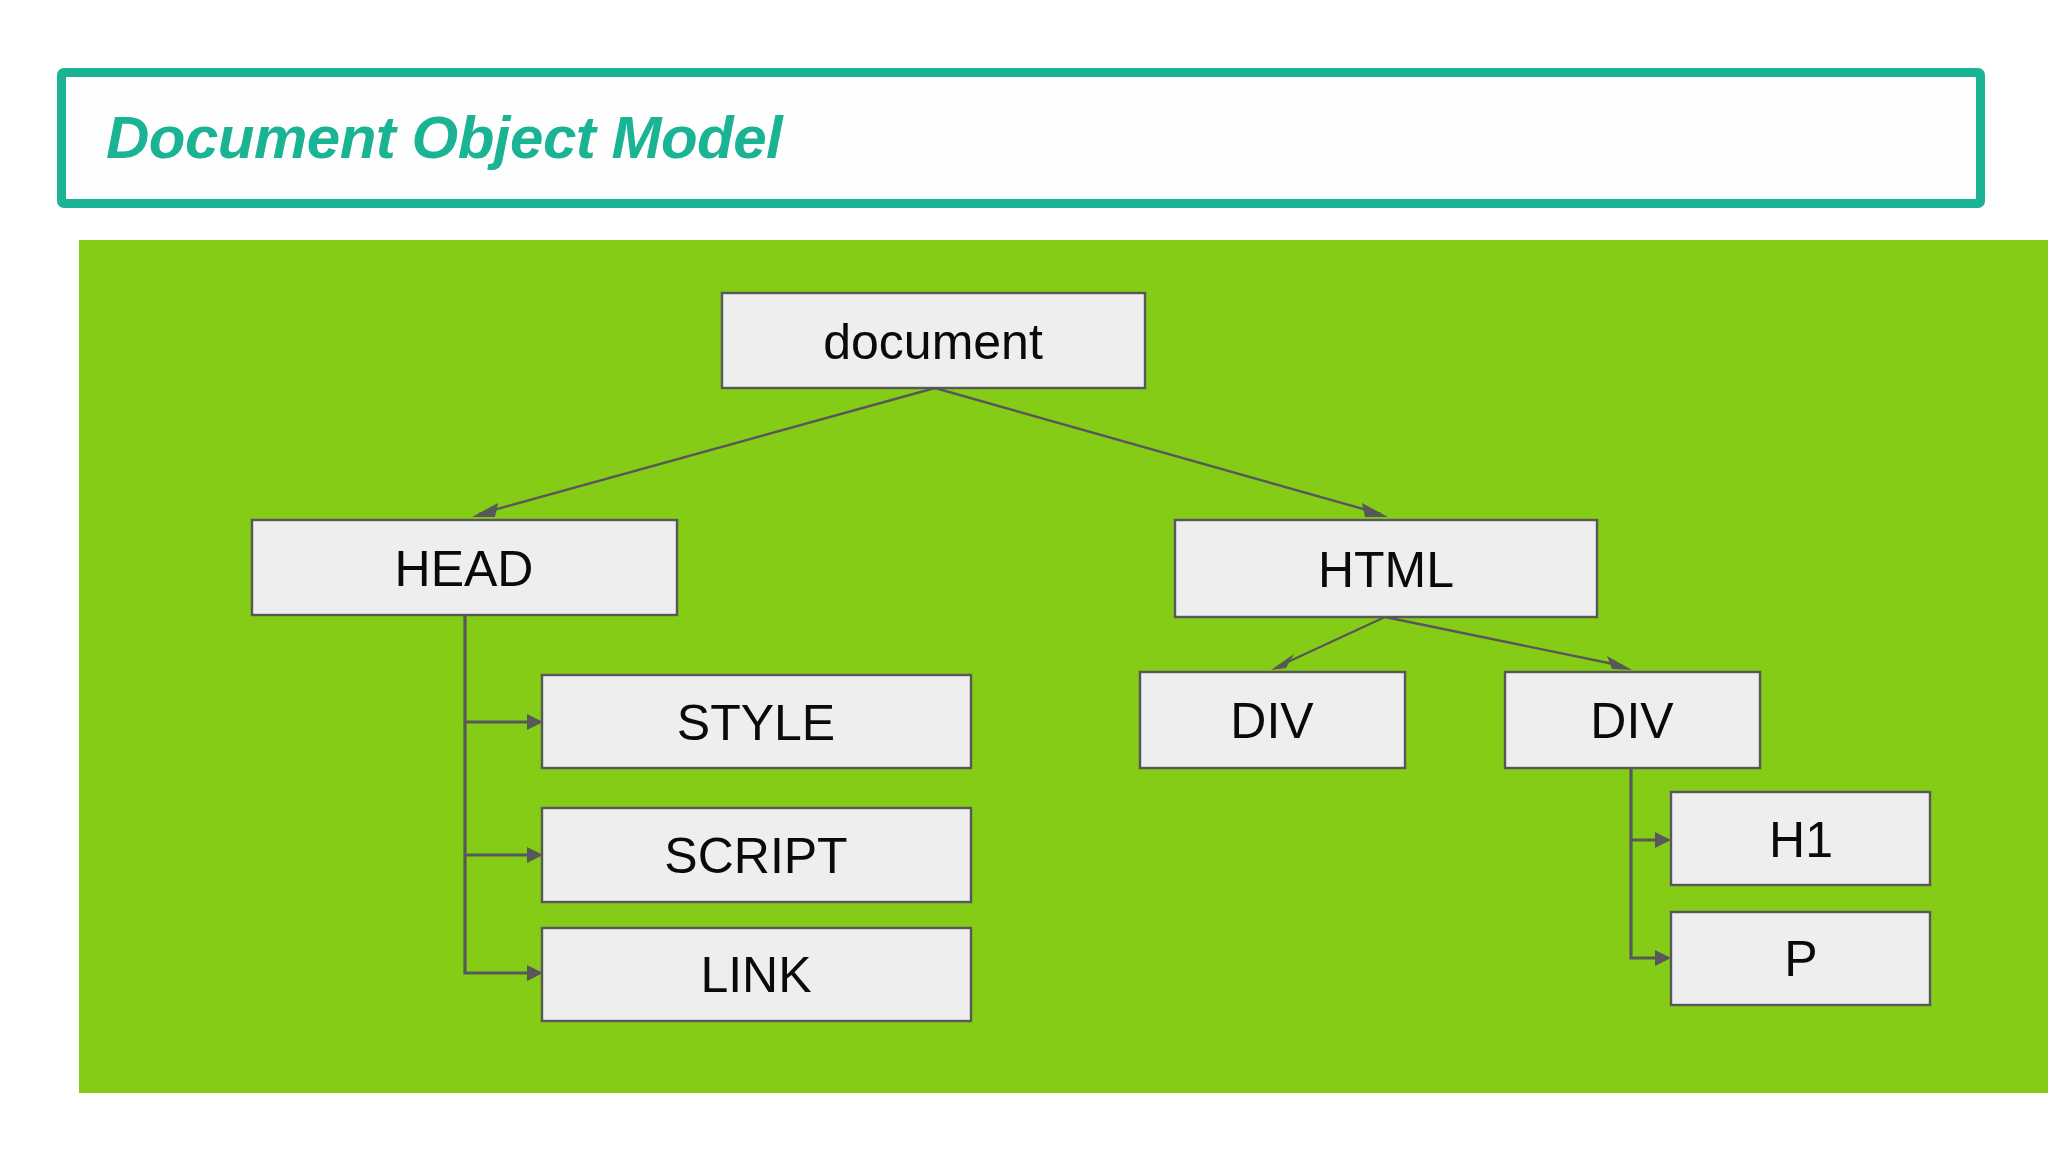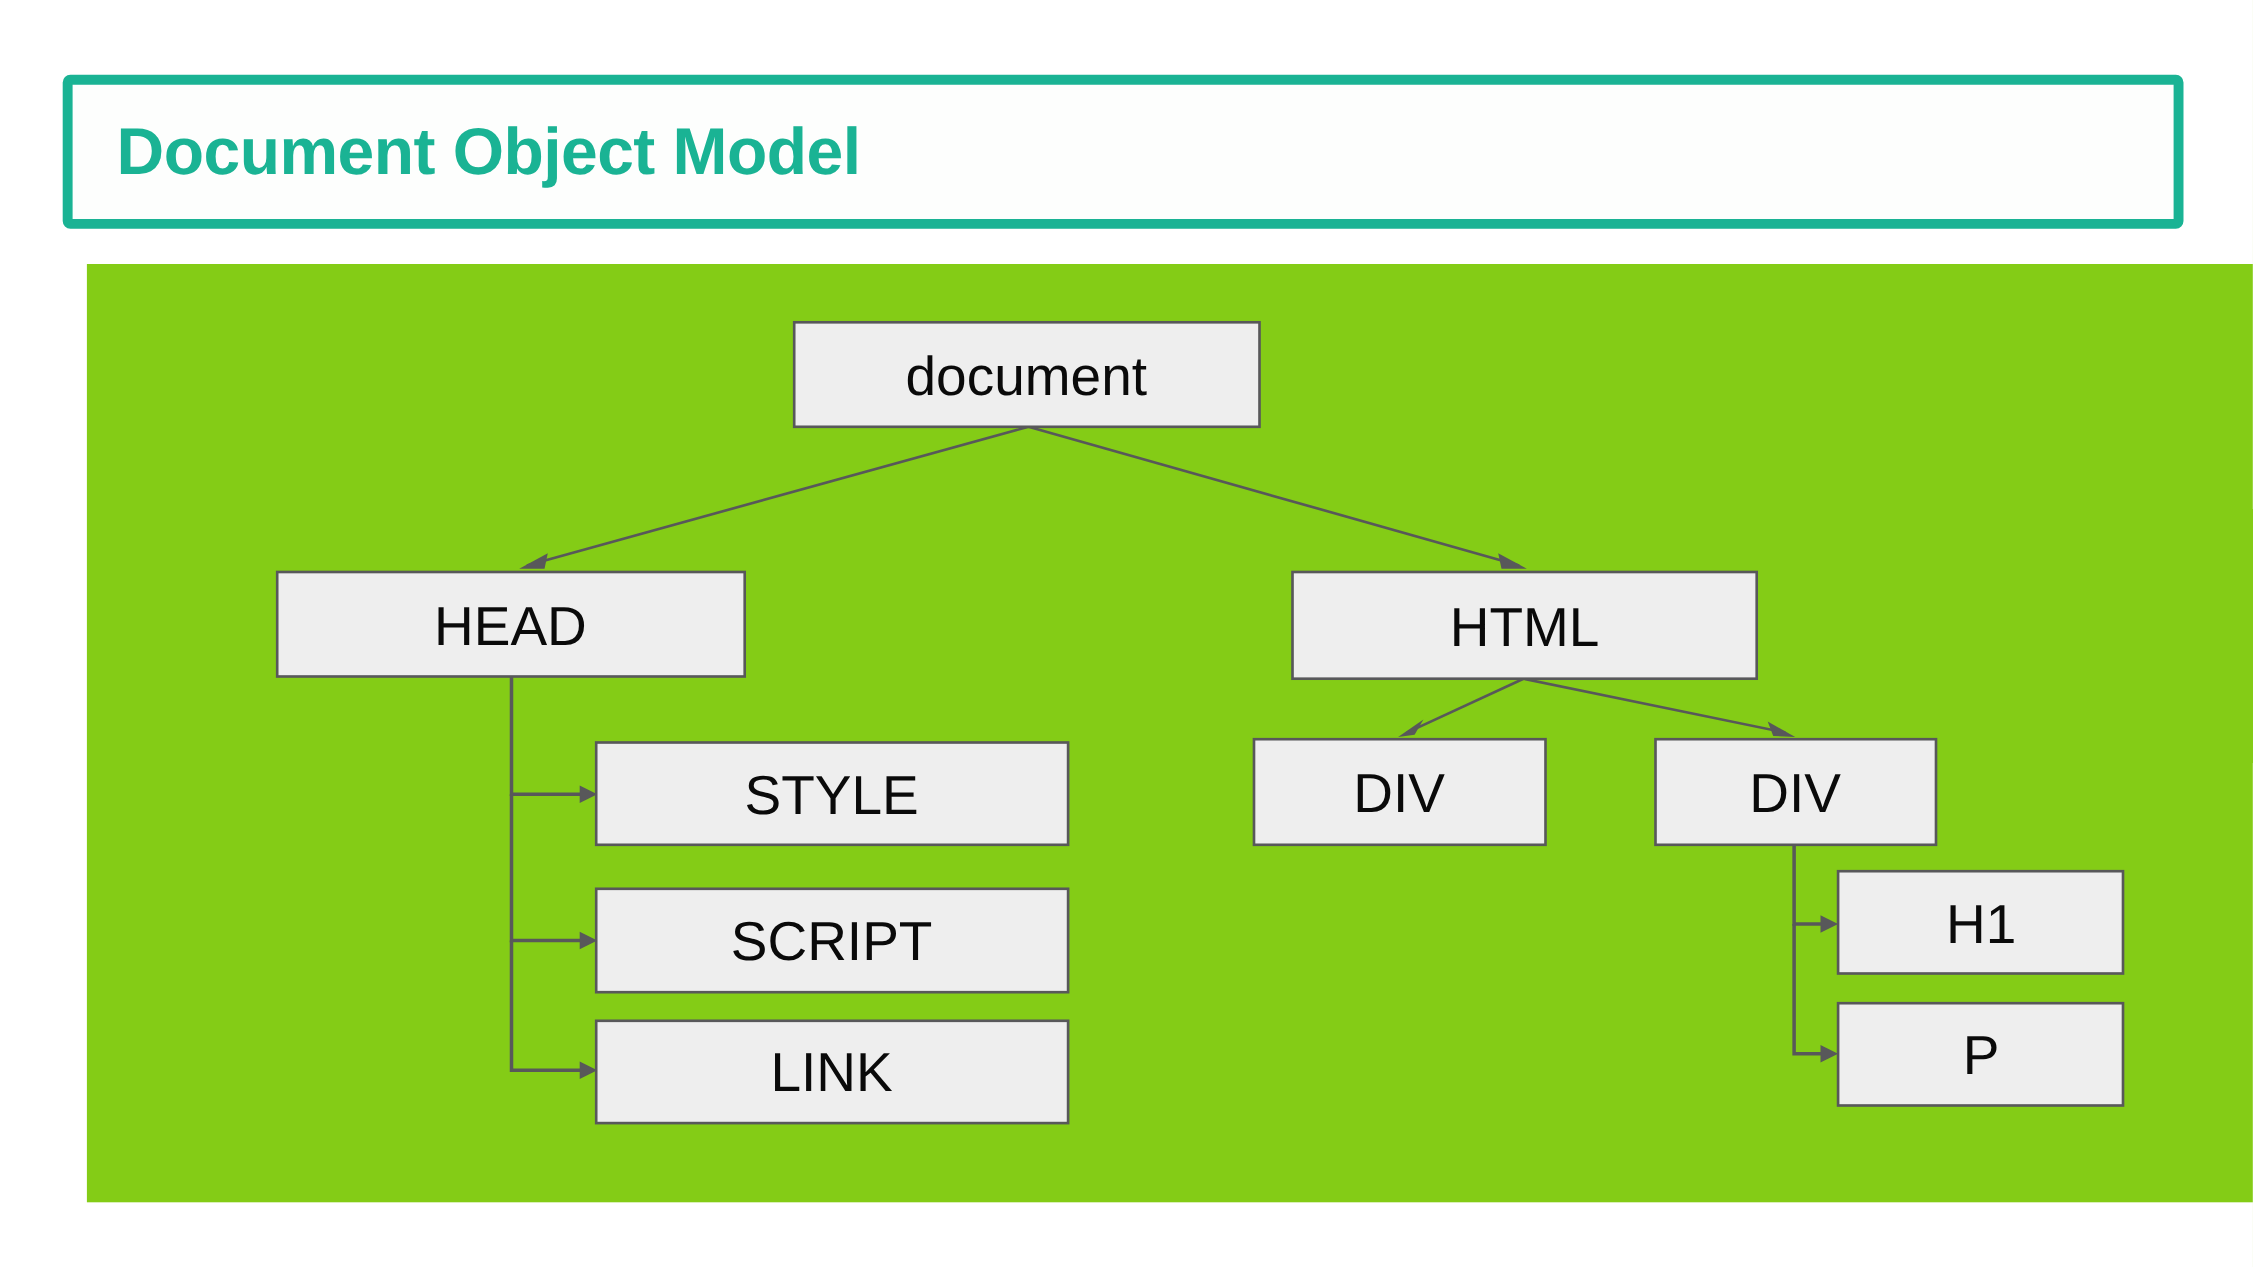--- a/index.html
+++ b/index.html
@@ -31,20 +31,21 @@
   }
   #title-text {
     font-family: "Liberation Sans", sans-serif;
     font-weight: bold;
     font-size: 60px;
     letter-spacing: -0.5px;
     color: #1ab394;
     padding-left: 40px;
     line-height: 1;
     white-space: nowrap;
+    font-style: italic;
   }
 
   
   #diagram-panel {
     position: absolute;
     left: 34px;
     top: 240px;
     width: 1976px;
     height: 853px;
     background: #84cc16;

